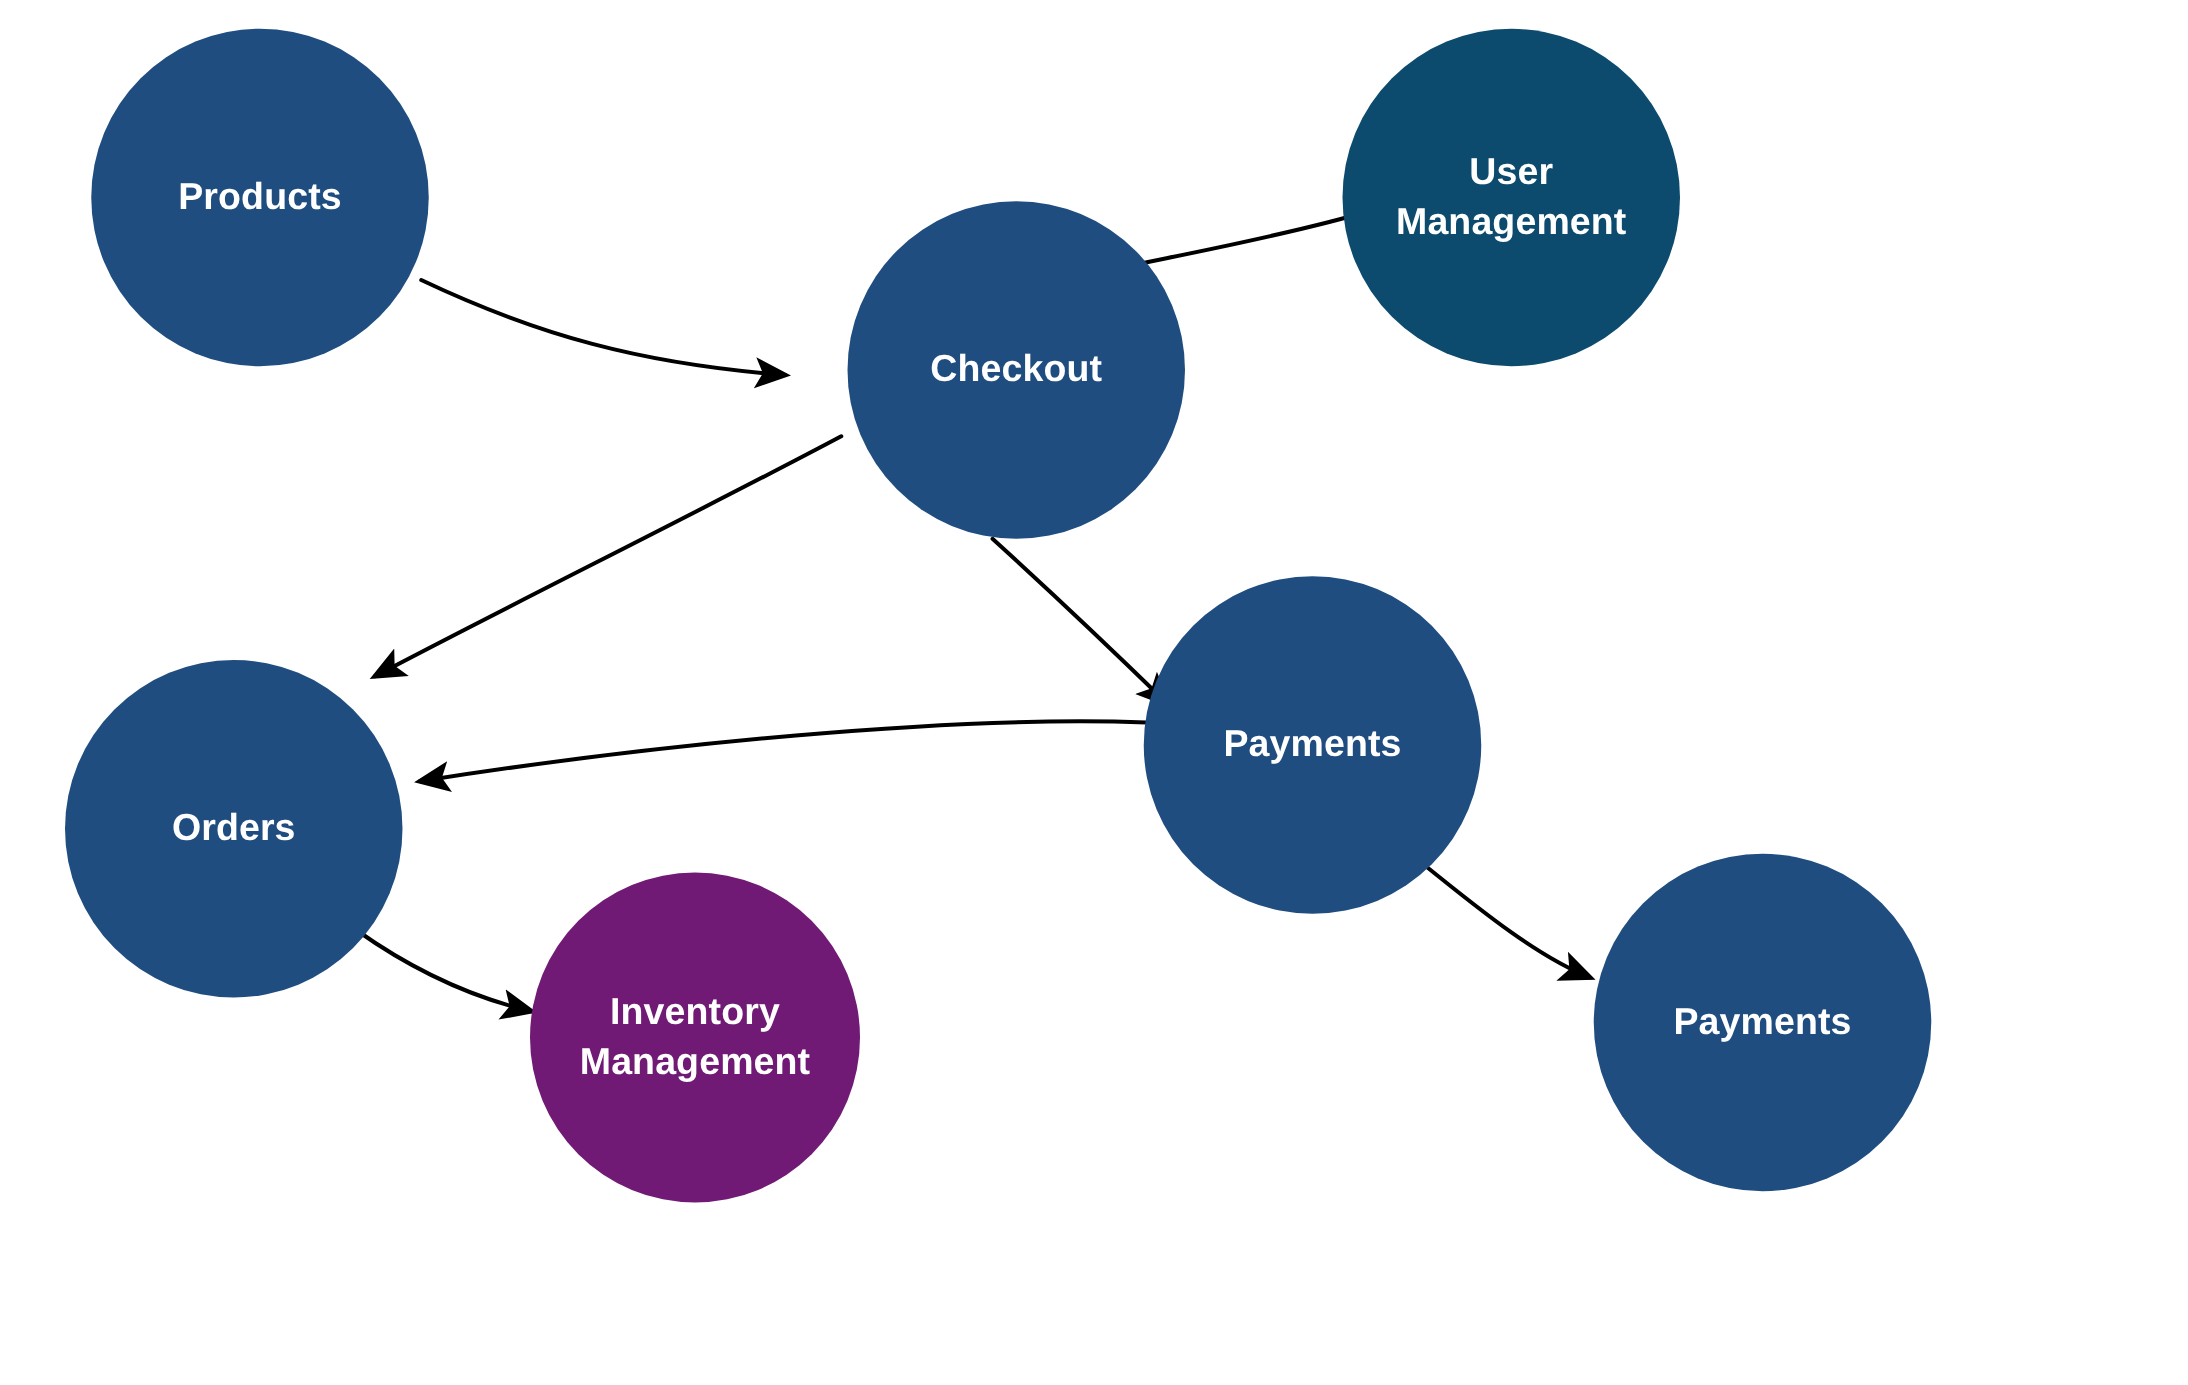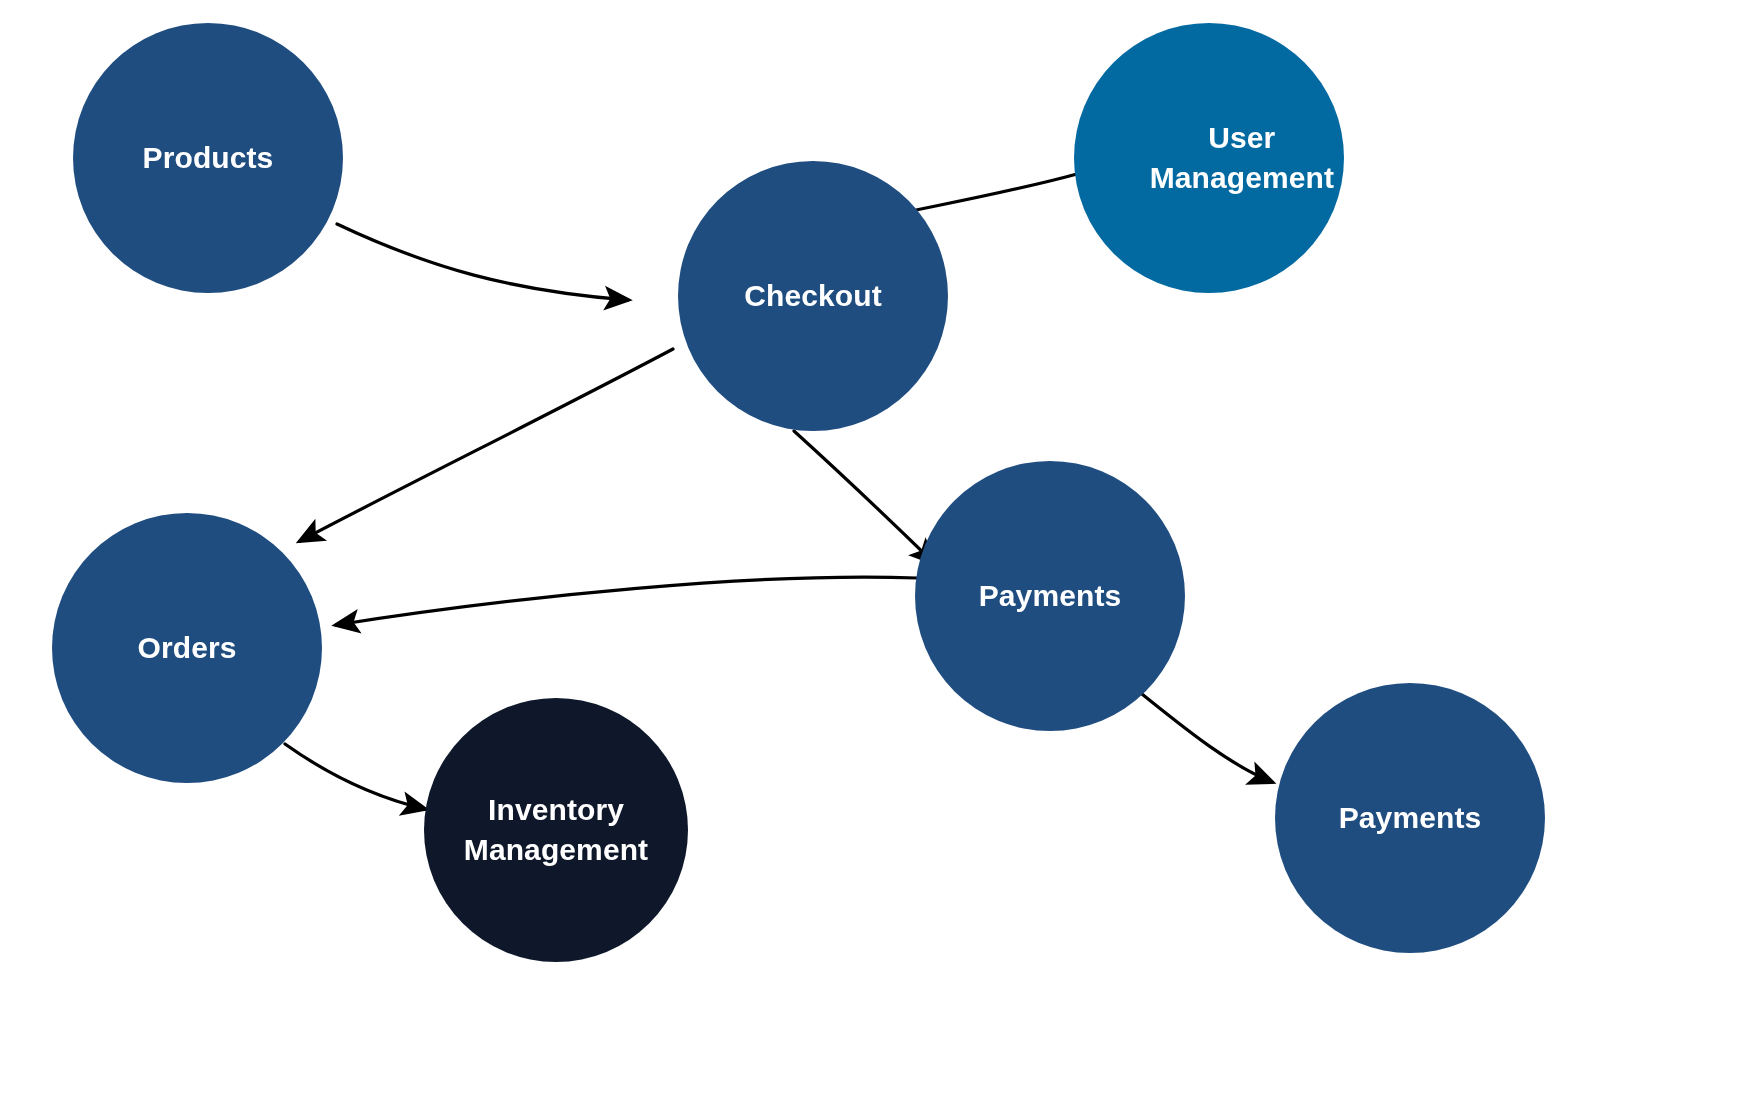--- a/index.html
+++ b/index.html
@@ -78,34 +78,34 @@
   </svg>
 
   <div class="node" style="left:73px; top:23px; width:270px; height:270px; background:#1f4d80;">
     <span class="node-label">Products</span>
   </div>
 
   <div class="node" style="left:678px; top:161px; width:270px; height:270px; background:#1f4d80;">
     <span class="node-label">Checkout</span>
   </div>
 
-  <div class="node" style="left:1074px; top:23px; width:270px; height:270px; background:#0369a1;justify-content:flex-end;">
+  <div class="node" style="left:1074px; top:23px; width:270px; height:270px; background:#0c4a6e;">
     <span class="node-label">User
 Management</span>
   </div>
 
-  <div class="node" style="left:52px; top:513px; width:270px; height:270px; background:#1f4d80;">
+  <div class="node" style="left:52px; top:528px; width:270px; height:270px; background:#1f4d80;">
     <span class="node-label">Orders</span>
   </div>
 
   <div class="node" style="left:915px; top:461px; width:270px; height:270px; background:#1f4d80;">
     <span class="node-label">Payments</span>
   </div>
 
-  <div class="node" style="left:424px; top:698px; width:264px; height:264px; background:#0f172a;">
+  <div class="node" style="left:424px; top:698px; width:264px; height:264px; background:#701a75;">
     <span class="node-label">Inventory
 Management</span>
   </div>
 
   <div class="node" style="left:1275px; top:683px; width:270px; height:270px; background:#1f4d80;">
     <span class="node-label">Payments</span>
   </div>
 
 </div>
 

